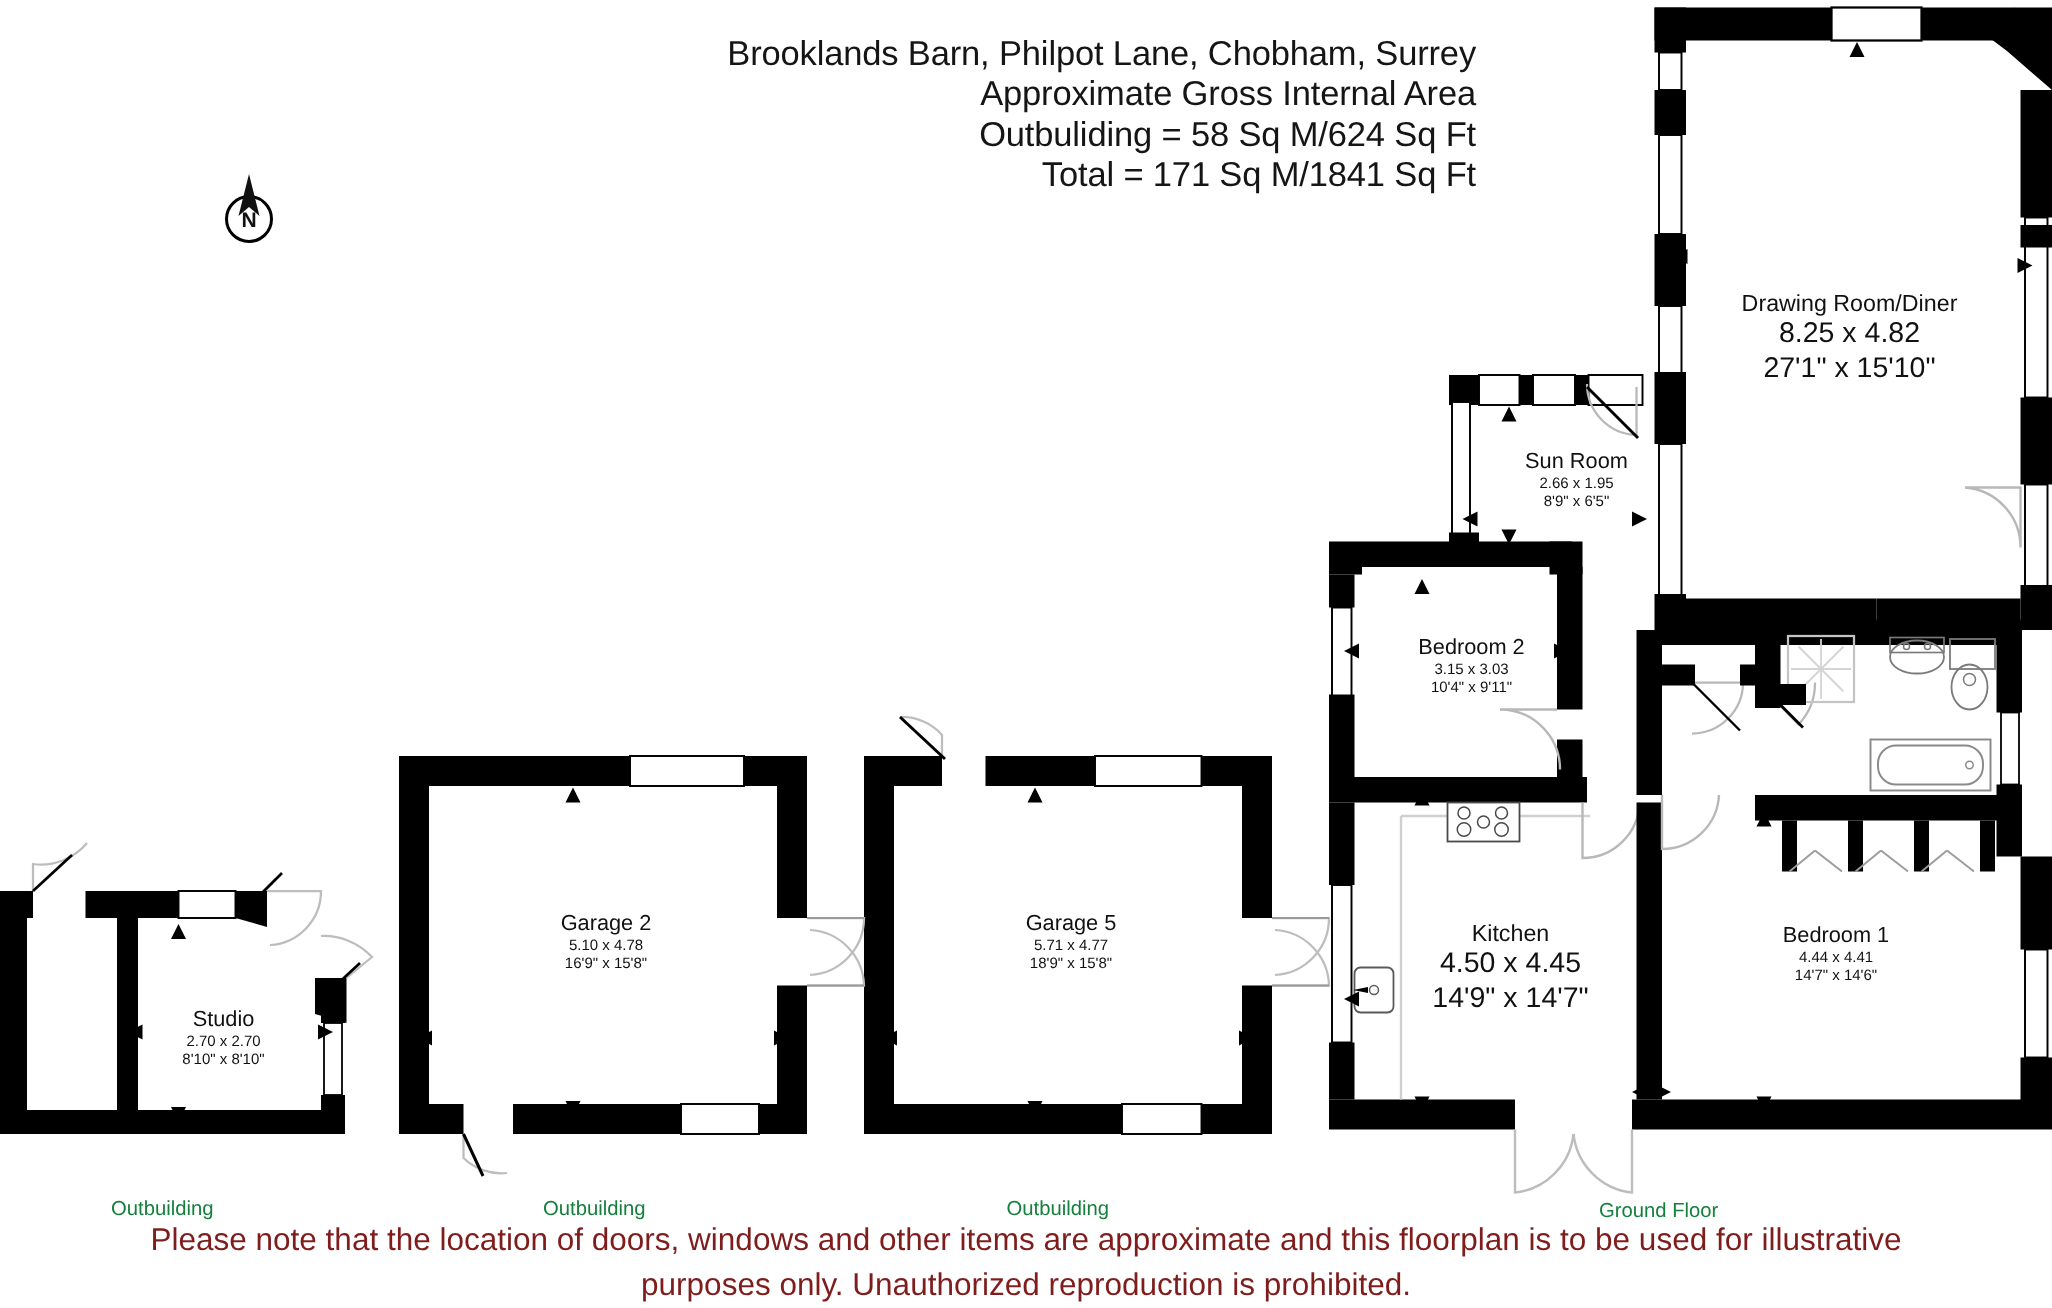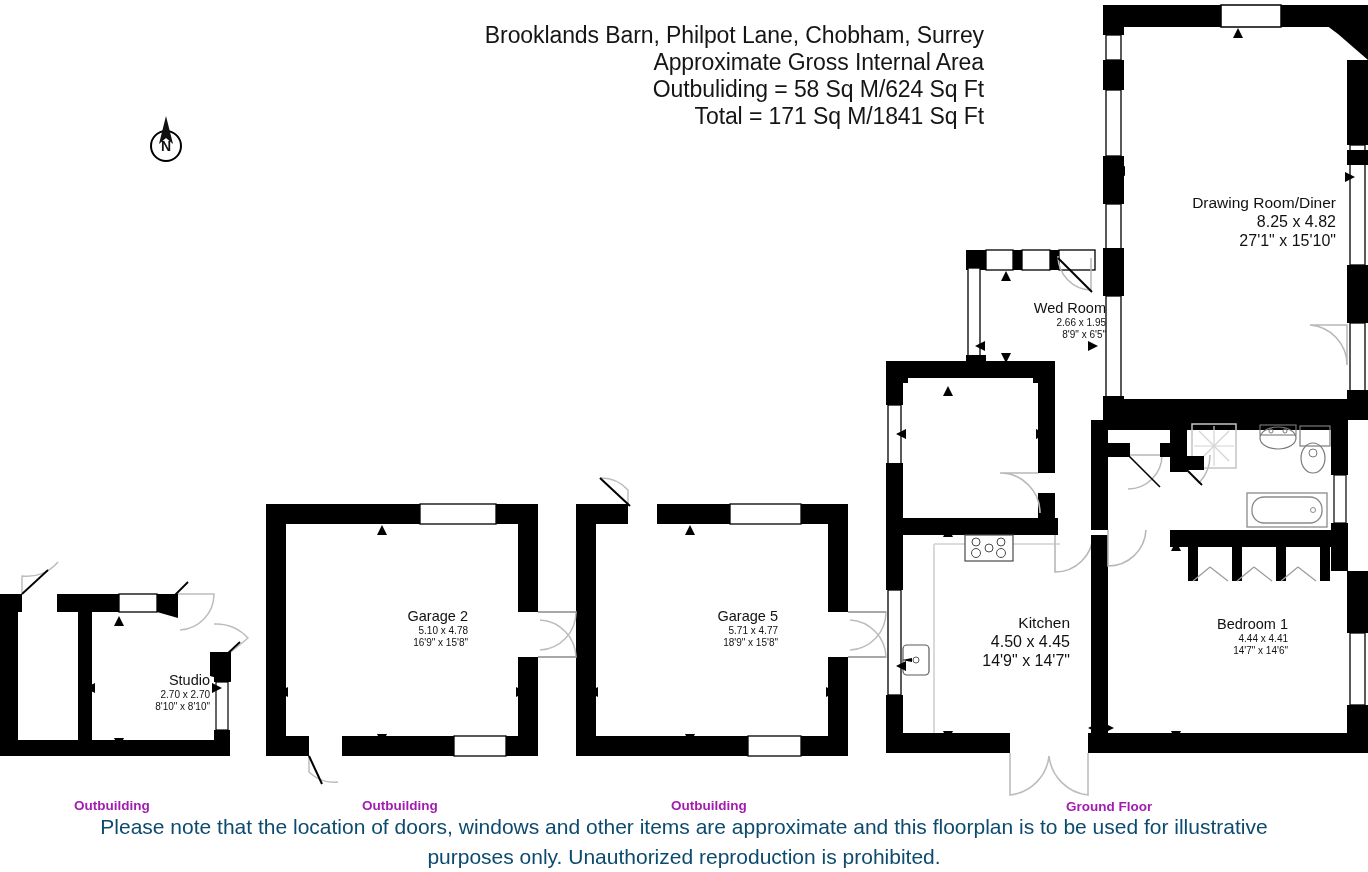--- a/index.html
+++ b/index.html
@@ -35,46 +35,46 @@
     text-align: right;
     line-height: 1.17;
     font-size: 23px;
     letter-spacing: -0.1px;
     color: #151515;
   }
   .title-block div { white-space: nowrap; }
 
   .room-label {
     position: absolute;
-    text-align: right;
+    text-align: center;
     line-height: 1.19;
     color: #111111;
     white-space: nowrap;
   }
   .room-label .rname { font-size: 14.5px; }
   .room-label .rdim  { font-size: 10px; }
   .room-label.big .rname { font-size: 15.5px; }
-  .room-label.big .rdim  { font-size: 16px; }
+  .room-label.big .rdim  { font-size: 19px; }
 
   .floor-caption {
     position: absolute;
     font-size: 13.5px;
-    font-weight: bold;
-    color: #a21caf;
+    font-weight: normal;
+    color: #15803d;
     white-space: nowrap;
   }
   .disclaimer {
     position: absolute;
     left: 0;
     top: 812px;
     width: 1368px;
     text-align: center;
     font-size: 21px;
     line-height: 1.42;
-    color: #0c4a6e;
+    color: #7f1d1d;
   }
   .disclaimer div { white-space: nowrap; }
 
   .compass {
     position: absolute;
     left: 143px;
     top: 112px;
     width: 46px;
     height: 58px;
   }
@@ -392,25 +392,30 @@
     <div>Total = 171 Sq M/1841 Sq Ft</div>
   </div>
 
   <div class="room-label big" style="left:1130px; top:194px; width:206px;">
     <div class="rname">Drawing Room/Diner</div>
     <div class="rdim">8.25 x 4.82</div>
     <div class="rdim">27'1" x 15'10"</div>
   </div>
 
   <div class="room-label" style="left:996px; top:300px; width:110px;">
-    <div class="rname">Wed Room</div>
+    <div class="rname">Sun Room</div>
     <div class="rdim">2.66 x 1.95</div>
     <div class="rdim">8'9" x 6'5"</div>
   </div>
 
+  <div class="room-label" style="left:918px; top:424px; width:126px;">
+    <div class="rname">Bedroom 2</div>
+    <div class="rdim">3.15 x 3.03</div>
+    <div class="rdim">10'4" x 9'11"</div>
+  </div>
 
   <div class="room-label big" style="left:944px; top:614px; width:126px;">
     <div class="rname">Kitchen</div>
     <div class="rdim">4.50 x 4.45</div>
     <div class="rdim">14'9" x 14'7"</div>
   </div>
 
   <div class="room-label" style="left:1160px; top:616px; width:128px;">
     <div class="rname">Bedroom 1</div>
     <div class="rdim">4.44 x 4.41</div>

